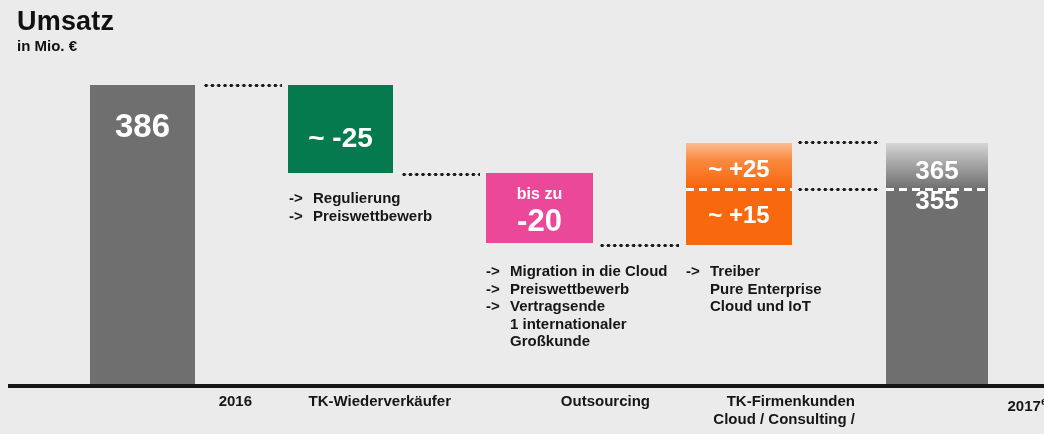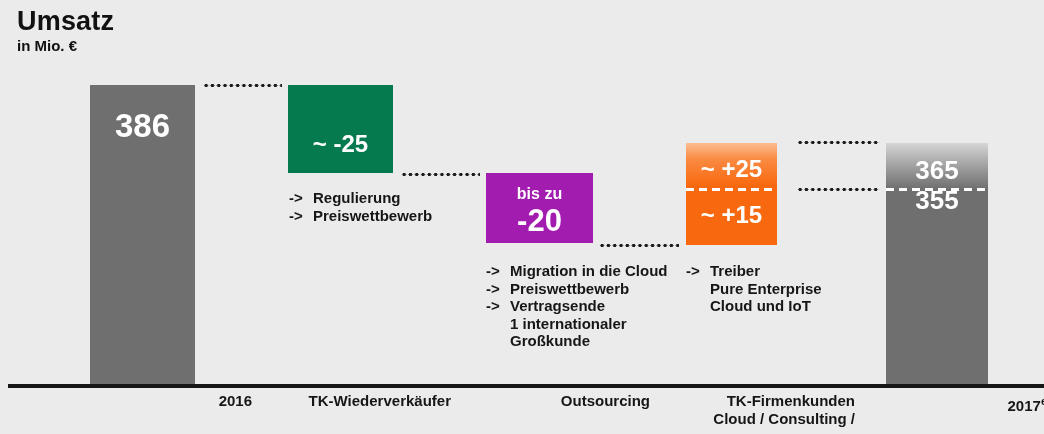--- a/index.html
+++ b/index.html
@@ -21,35 +21,35 @@
     font-size:27px;letter-spacing:0.2px;color:#111;
   }
   .subtitle{
     position:absolute;left:17px;top:37px;
     font-size:15px;color:#111;
   }
   
   .bar{position:absolute;box-sizing:border-box;}
   .bar-2016{left:90px;top:85px;width:105px;height:300px;background:#6f6f6f;}
   .bar-tk{left:288px;top:85px;width:105px;height:88px;background:#067a4f;}
-  .bar-out{left:486px;top:173px;width:107px;height:70px;background:#a21caf;}
+  .bar-out{left:486px;top:173px;width:107px;height:70px;background:#ec4899;}
   .bar-cloud{
-    left:686px;top:143px;width:91px;height:102px;
+    left:686px;top:143px;width:106px;height:102px;
     background:linear-gradient(180deg,#fcbd92 0%,#fa8a42 16%,#f8690f 42%,#f8690f 100%);
   }
   .bar-2017{
     left:886px;top:143px;width:102px;height:242px;
     background:linear-gradient(180deg,#d6d6d6 0%,#a9a9a9 8%,#6f6f6f 19%,#6f6f6f 100%);
   }
   .bar-label{
     position:absolute;left:0;width:100%;
     text-align:center;color:#ffffff;
   }
   .lbl-386{top:22px;font-size:33px;}
-  .lbl-tk{top:45px;font-size:24px;}
+  .lbl-tk{top:37px;font-size:28px;}
   .lbl-out-prefix{top:12px;font-size:16px;}
   .lbl-out-val{top:30px;font-size:31px;}
   .lbl-seg-top{top:12px;font-size:24px;}
   .lbl-seg-bottom{top:58px;font-size:24px;}
   .lbl-2017-top{top:12px;font-size:26px;}
   .lbl-2017-bottom{top:42px;font-size:26px;}
   
   .dash-divider{
     position:absolute;left:0;top:45px;width:100%;height:3px;
     background-image:repeating-linear-gradient(to right,#ffffff 0 8px,transparent 8px 13px);

